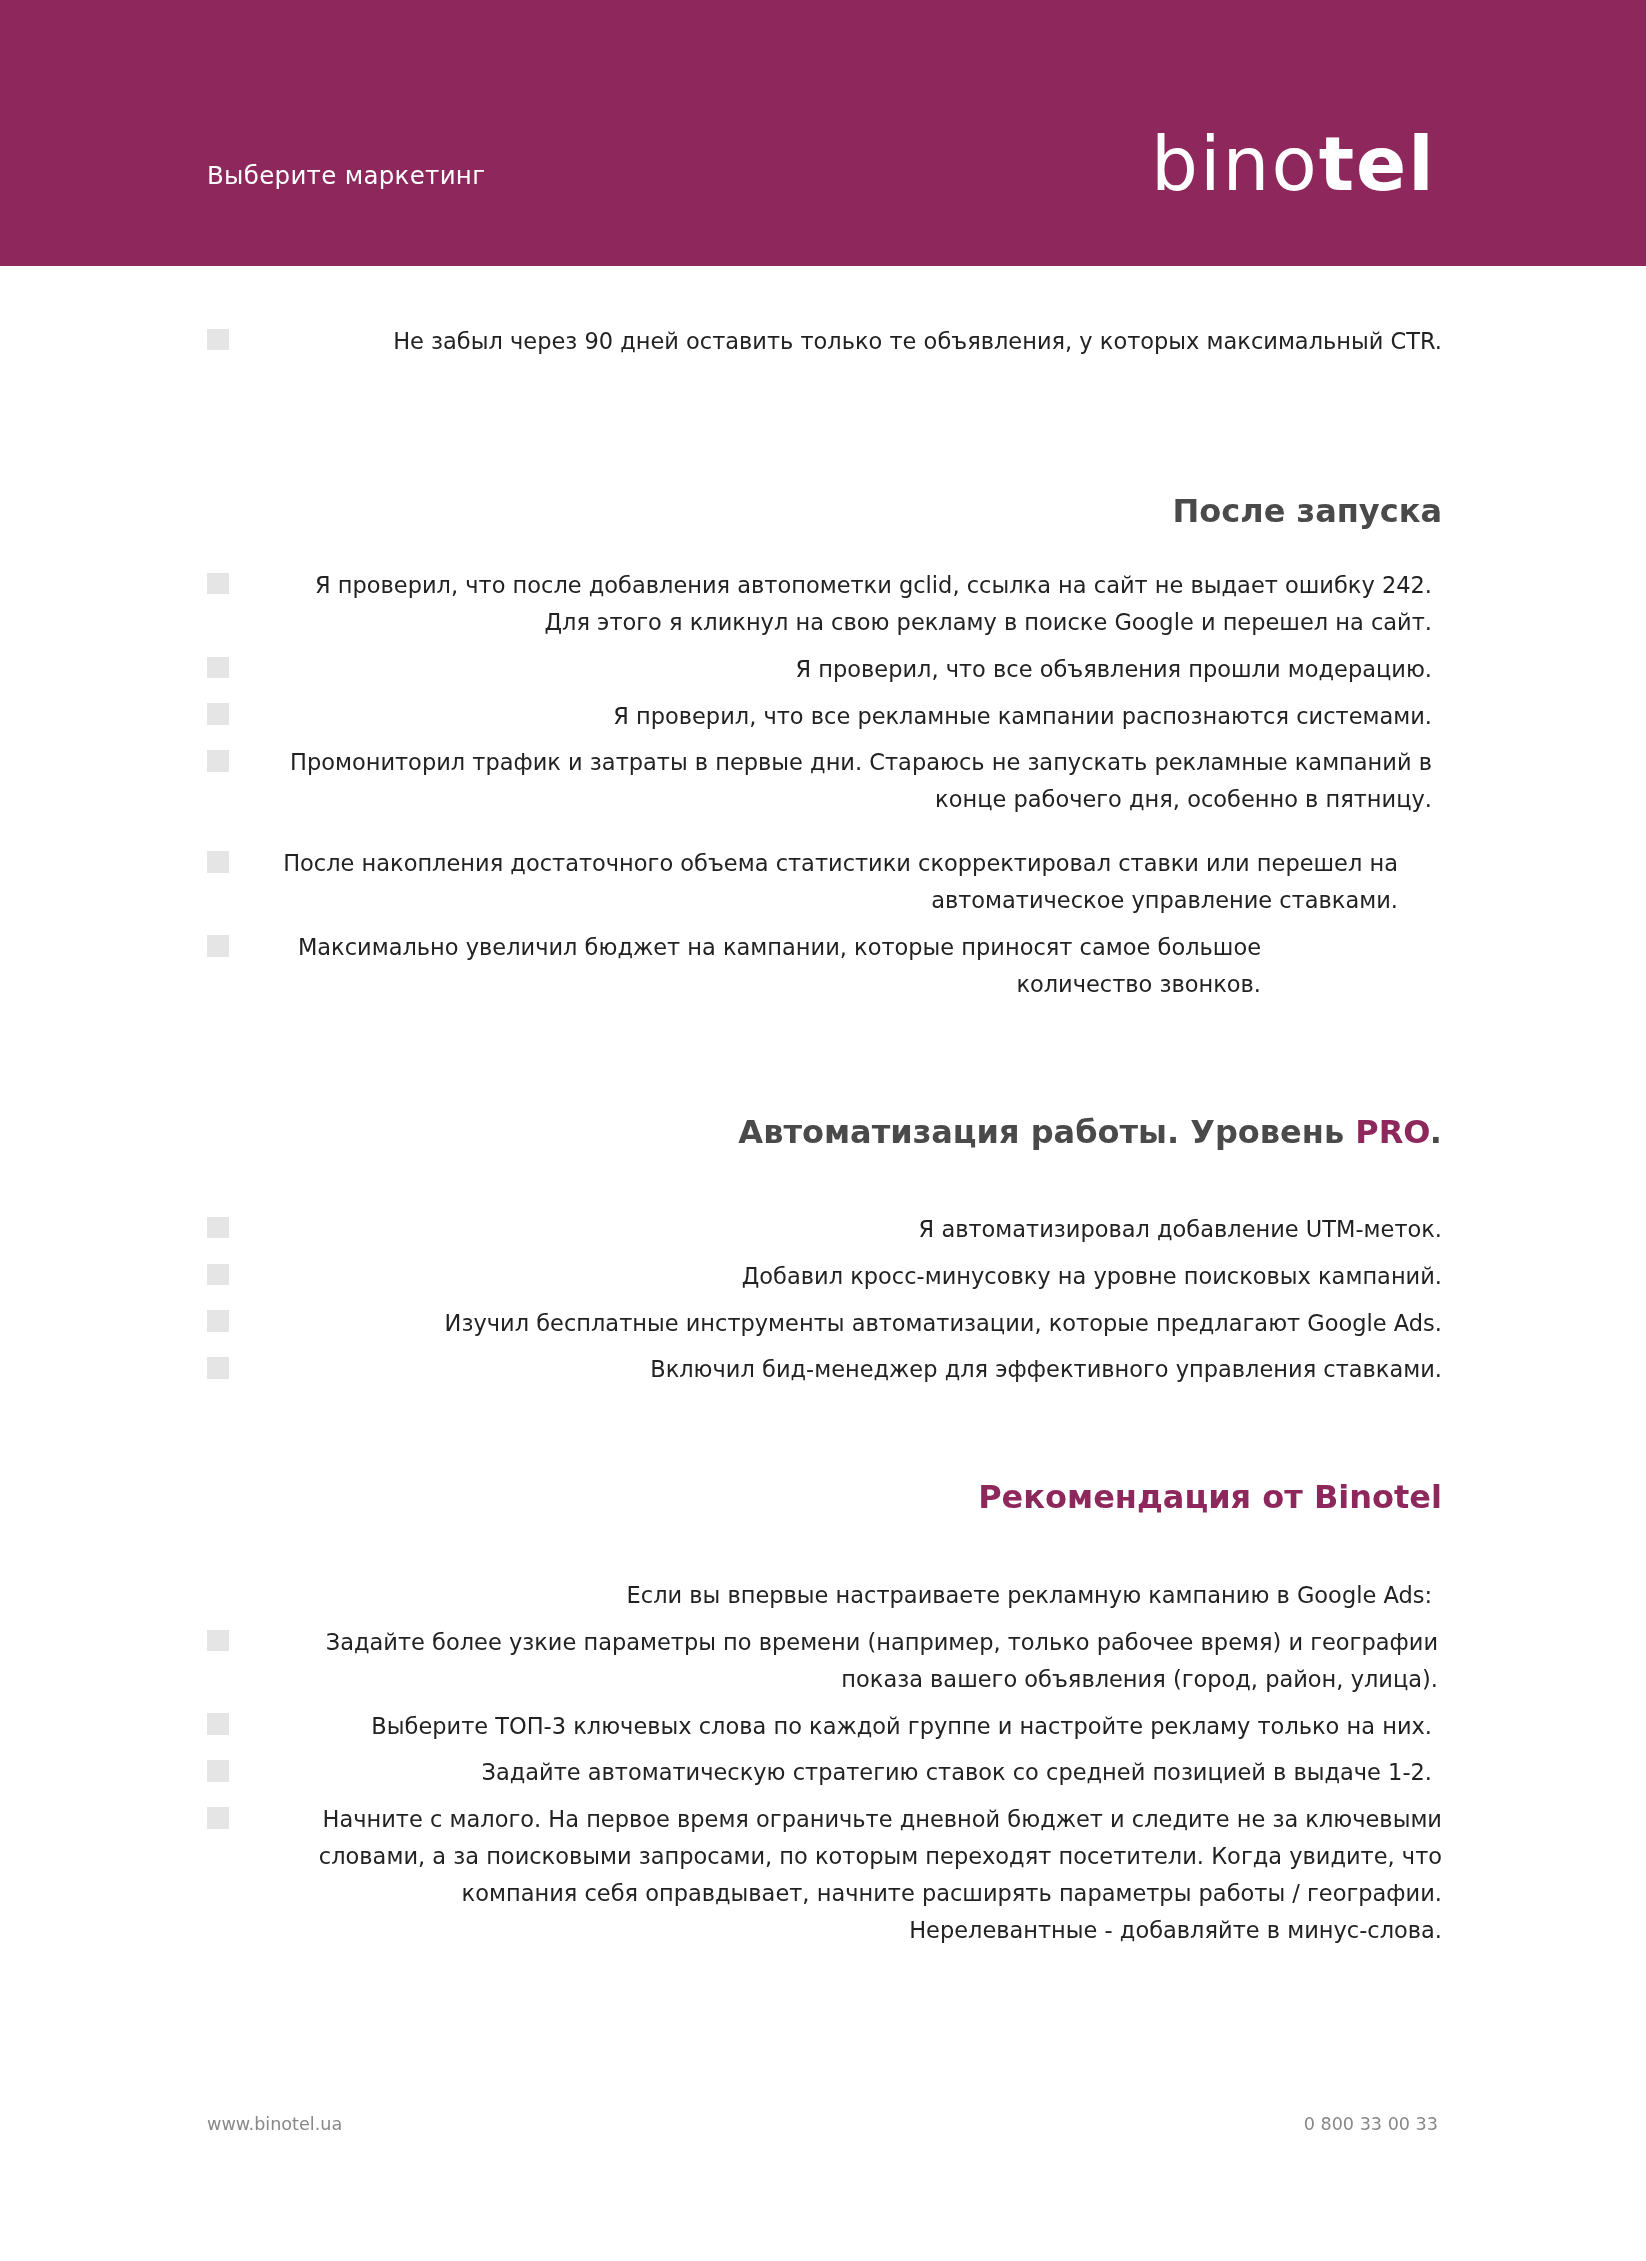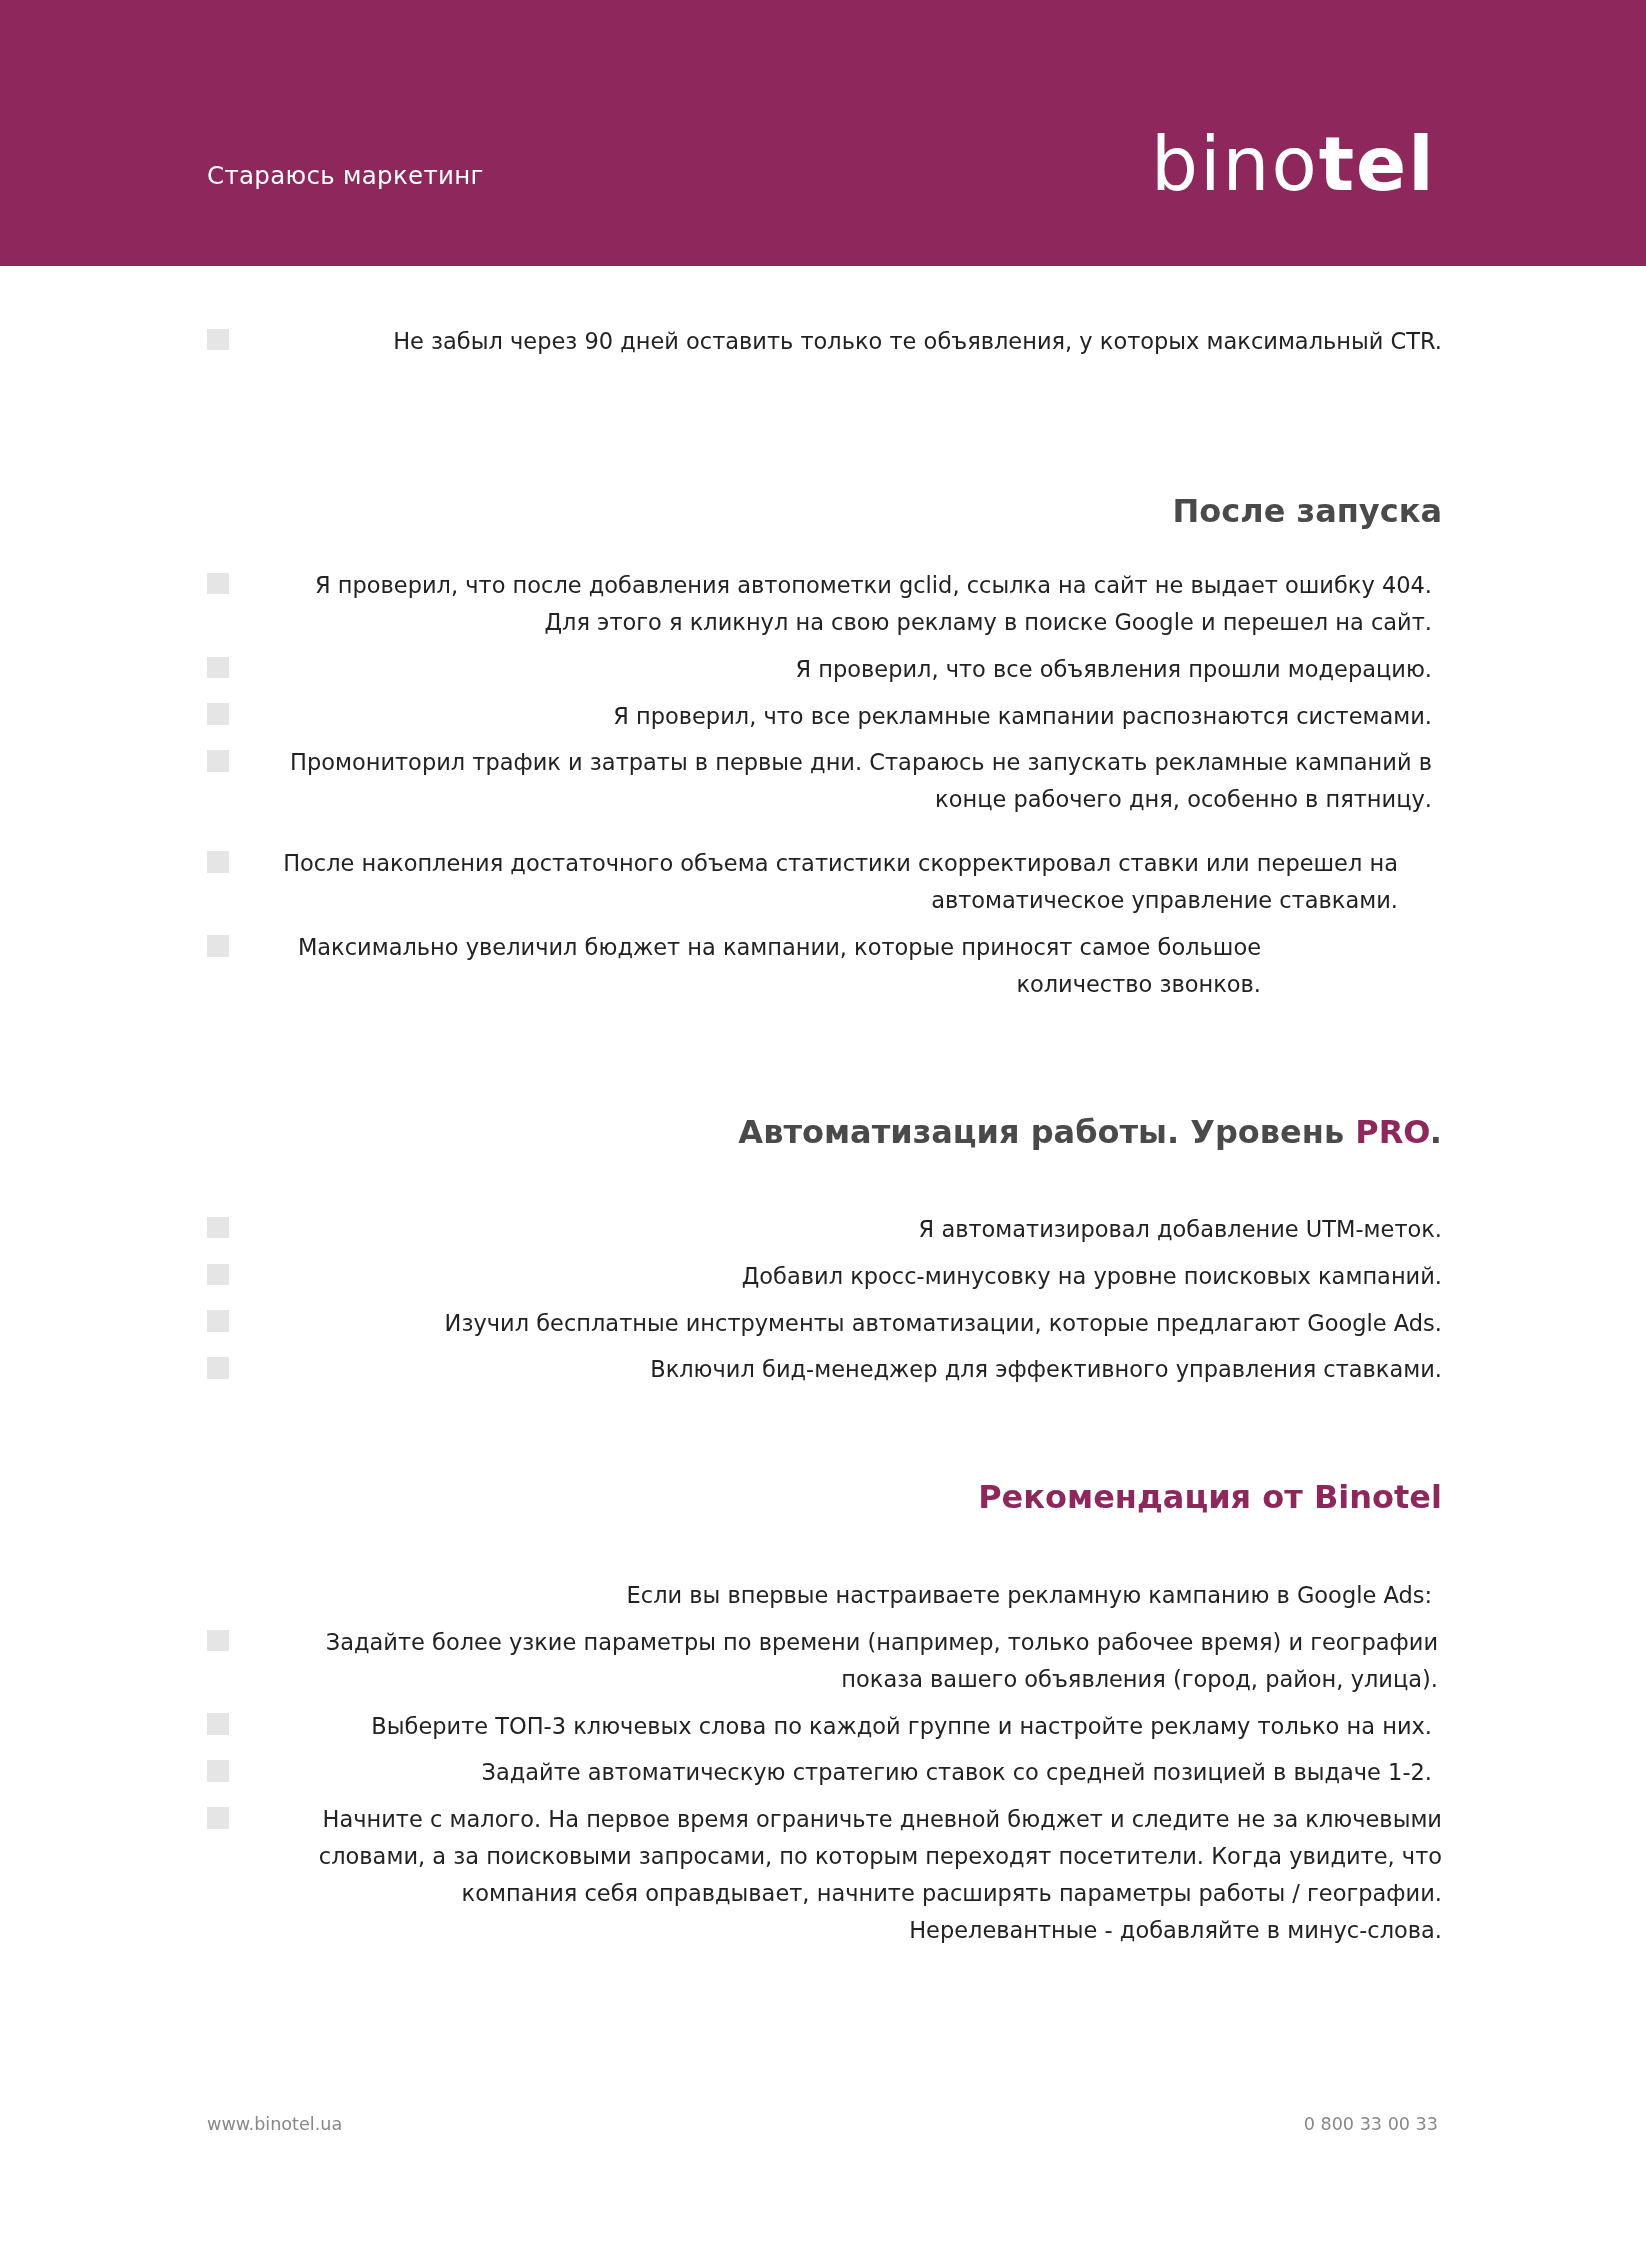--- a/index.html
+++ b/index.html
@@ -32,36 +32,36 @@
   .pro { color: #8e285c; }
   .intro { font-size: 22.5px; line-height: 37px; }
   .footer {
     position: absolute; top: 2114px; font-size: 17.6px; color: #888888;
   }
 </style>
 </head>
 <body>
 
 <div class="header">
-  <div class="header-title">Стараюсь маркетинг</div>
+  <div class="header-title">Выберите маркетинг</div>
   <div class="logo"><span>bino</span><b>tel</b></div>
 </div>
 
 <div class="content" style="top:323px;">
   <div class="item" style="margin-bottom:9.8px;">
     <span class="box"></span>
     <span>Не забыл через 90 дней оставить только те объявления, у которых максимальный CTR.</span>
   </div>
 </div>
 
 <div class="content" style="top:492px;">
   <h2>После запуска</h2>
 </div>
 <div class="content" style="top:567px; width:1225px;">
-  <div class="item" style="margin-bottom:9.8px;"><span class="box"></span><span>Я проверил, что после добавления автопометки gclid, ссылка на сайт не выдает ошибку 404. Для этого я кликнул на свою рекламу в поиске Google и перешел на сайт.</span></div>
+  <div class="item" style="margin-bottom:9.8px;"><span class="box"></span><span>Я проверил, что после добавления автопометки gclid, ссылка на сайт не выдает ошибку 242. Для этого я кликнул на свою рекламу в поиске Google и перешел на сайт.</span></div>
   <div class="item" style="margin-bottom:9.8px;"><span class="box"></span></div>
   <div class="item" style="margin-bottom:9.8px;padding-left:36px;"><span class="box"></span><span>Я проверил, что все объявления прошли модерацию.</span></div>
   <div class="item" style="margin-bottom:9.8px;"><span class="box"></span><span>Я проверил, что все рекламные кампании распознаются системами.</span></div>
   <div class="item" style="margin-bottom:27px;"><span class="box"></span><span>Промониторил трафик и затраты в первые дни. Стараюсь не запускать рекламные кампаний в конце рабочего дня, особенно в пятницу.</span></div>
   <div class="item" style="margin-bottom:9.8px; width:1117px;"><span class="box"></span><span>После накопления достаточного объема статистики скорректировал ставки или перешел на автоматическое управление ставками.</span></div>
   <div class="item" style="width:980px;"><span class="box"></span><span>Максимально увеличил бюджет на кампании, которые приносят самое большое количество звонков.</span></div>
 </div>
 
 <div class="content" style="top:1113px;">
   <h2><span>Автоматизация работы. Уровень </span><span class="pro">PRO</span><span>.</span></h2>

